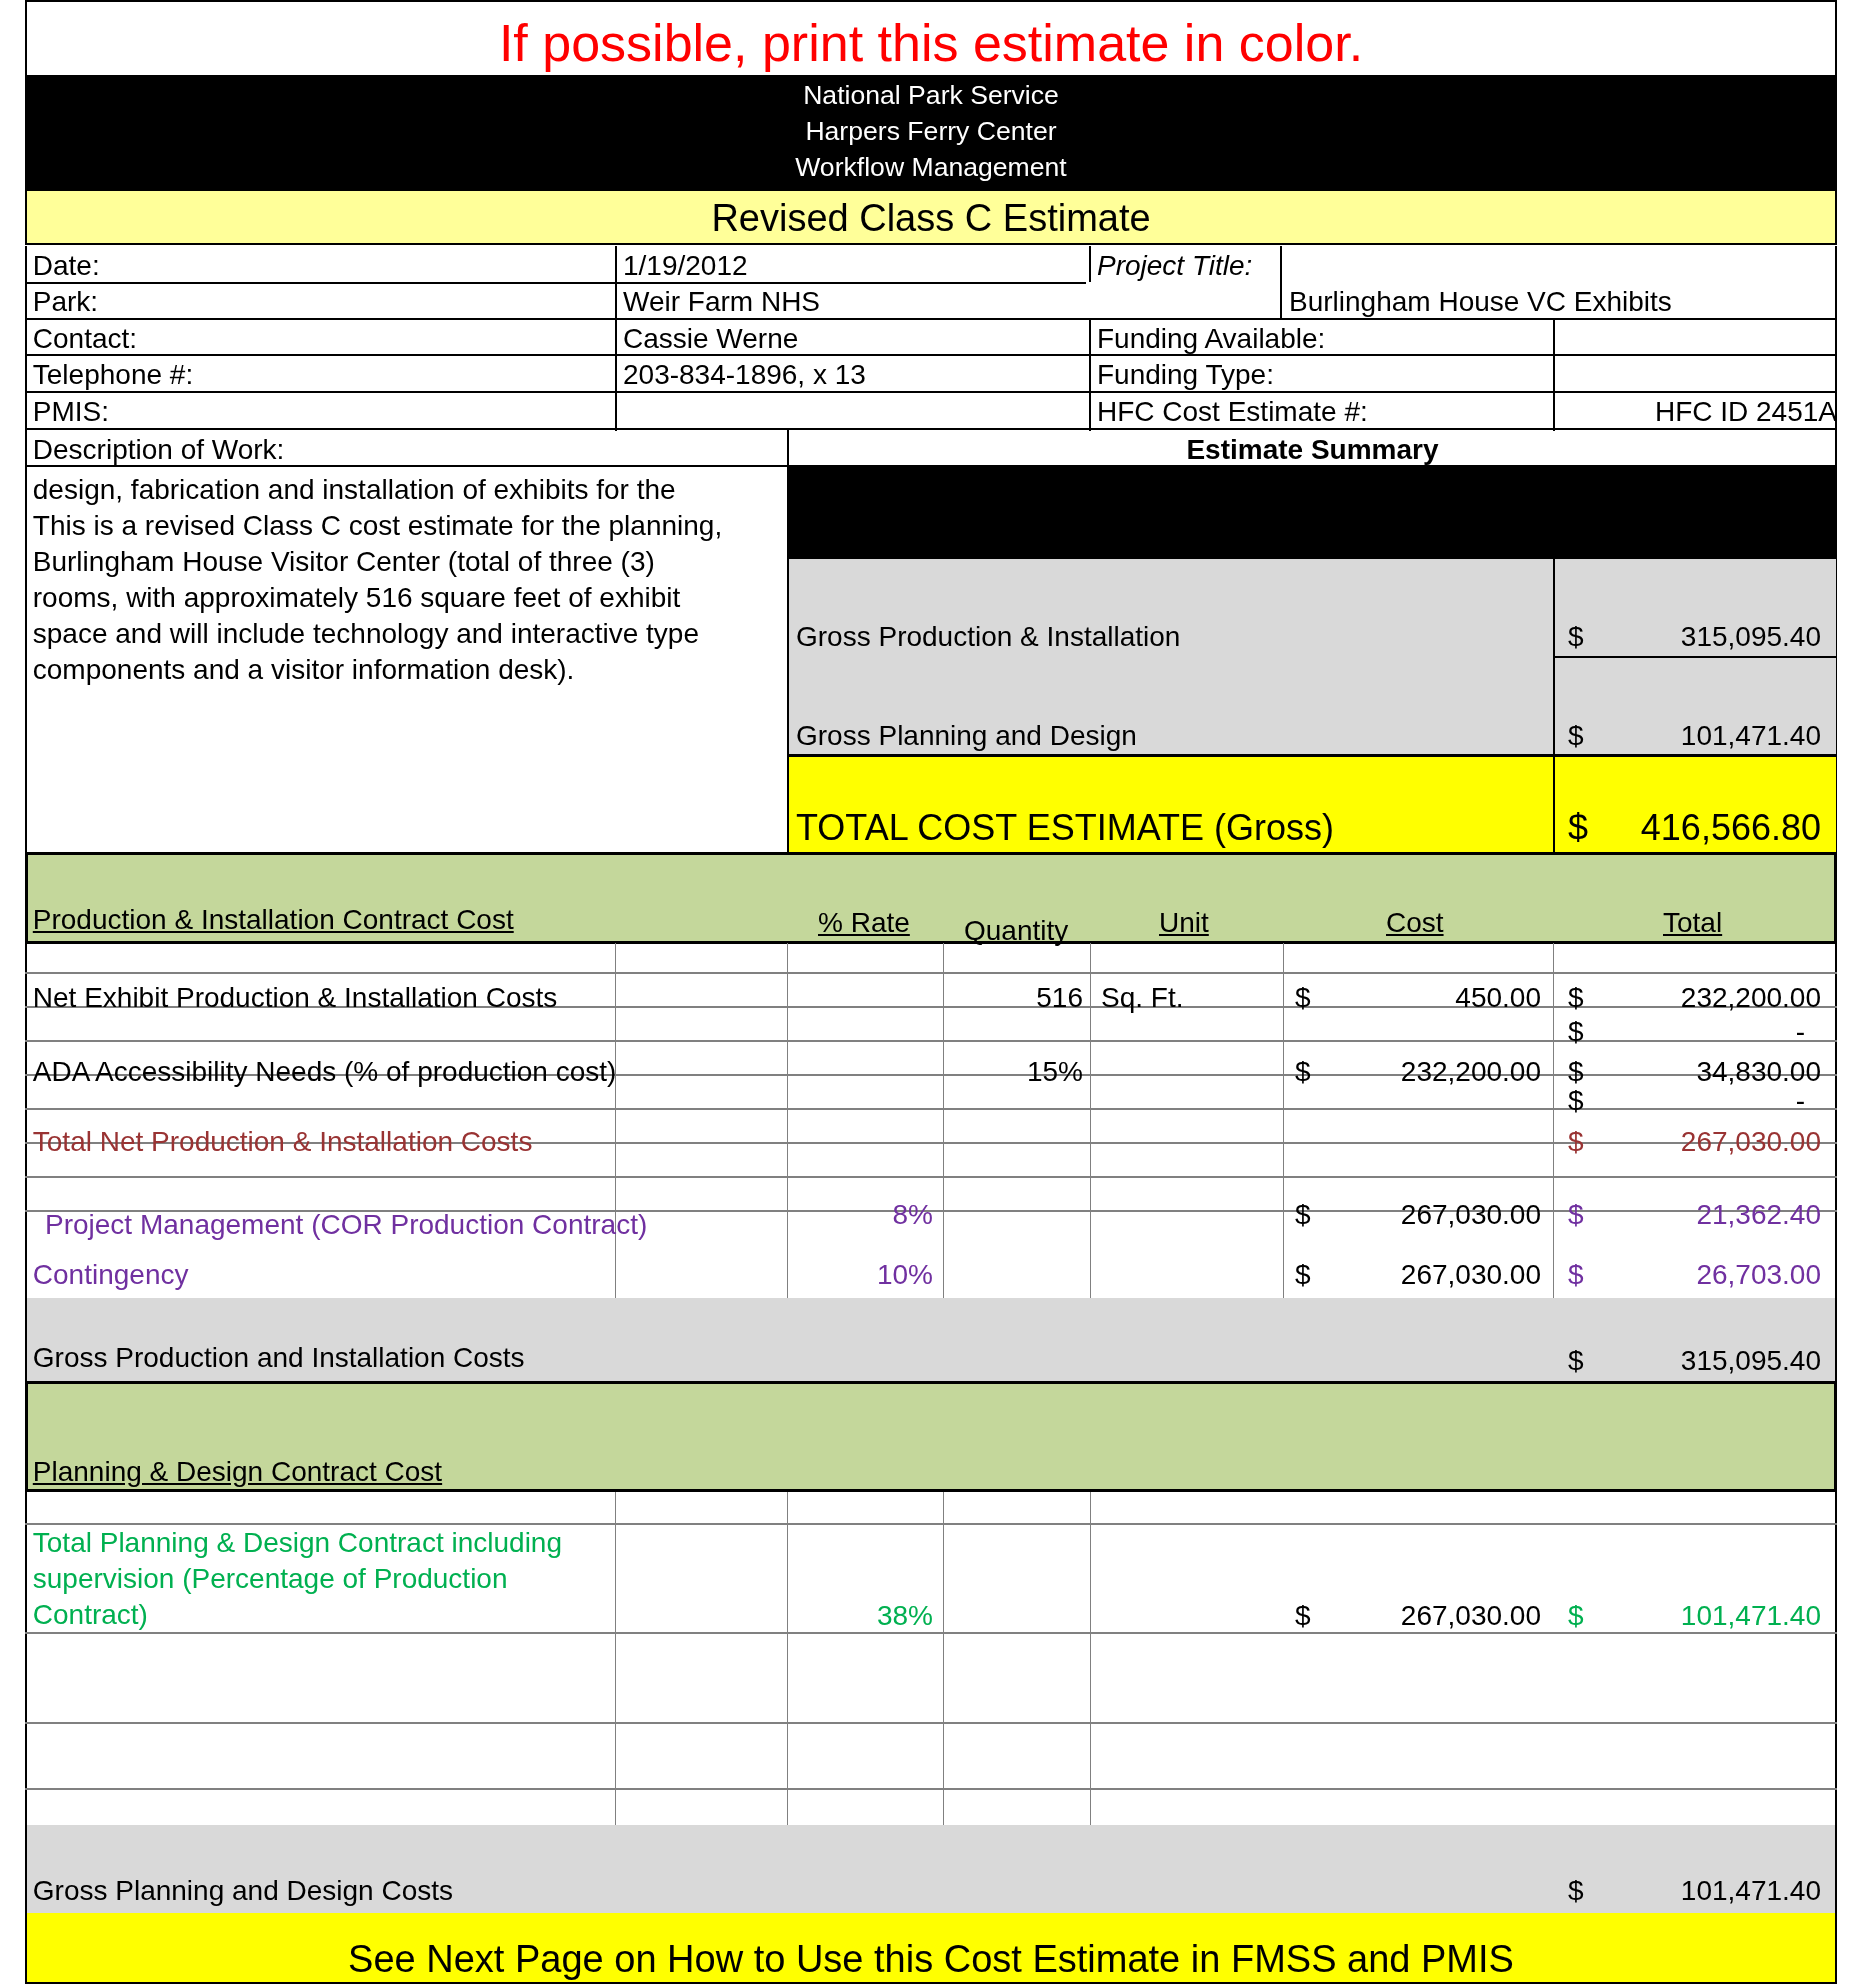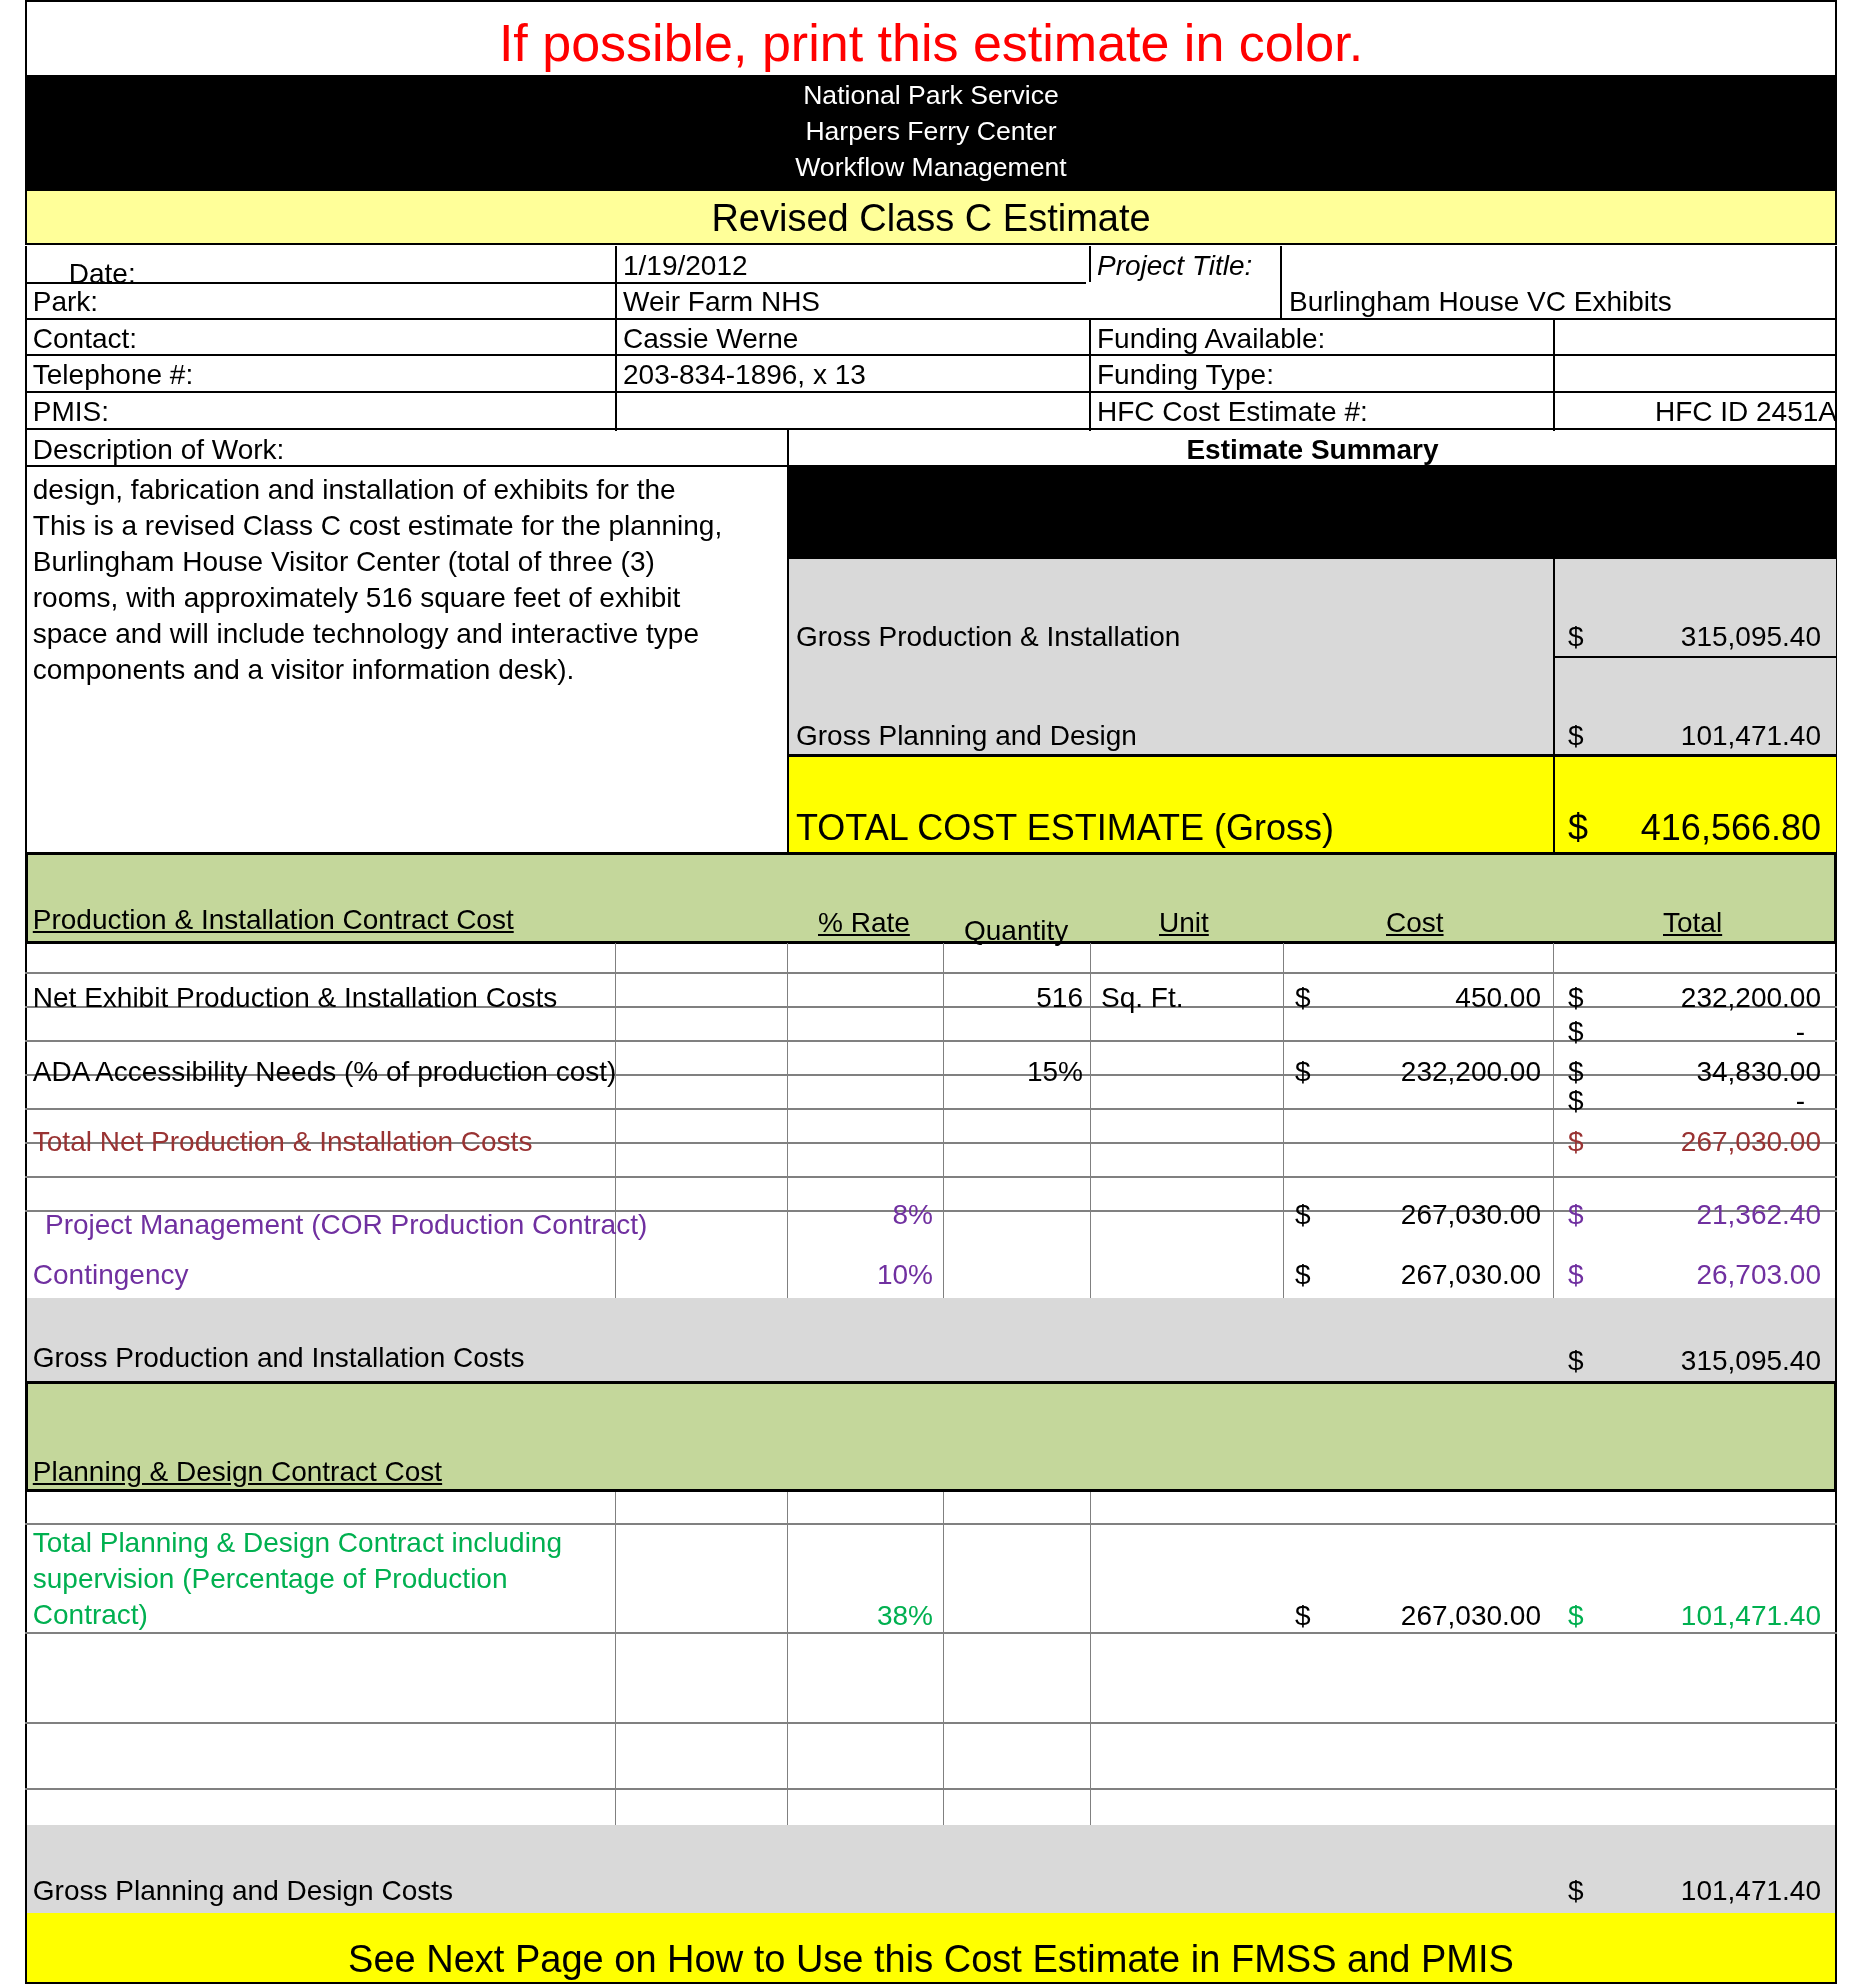--- a/index.html
+++ b/index.html
@@ -35,21 +35,21 @@
   <div class="hl" style="left:0;top:318px;width:1812px;height:2.3px;"></div>
   <div class="hl" style="left:0;top:354px;width:1812px;height:2.3px;"></div>
   <div class="hl" style="left:0;top:391px;width:1812px;height:2.3px;"></div>
   <div class="hl" style="left:0;top:428px;width:1812px;height:2.3px;"></div>
   <div class="vl" style="left:590px;top:246px;width:2.3px;height:185px;"></div>
   <div class="vl" style="left:1064px;top:246px;width:2.3px;height:36px;"></div>
   <div class="vl" style="left:1064px;top:318px;width:2.3px;height:113px;"></div>
   <div class="vl" style="left:1255px;top:246px;width:2.3px;height:72px;"></div>
   <div class="vl" style="left:1528px;top:318px;width:2.3px;height:113px;"></div>
 
-  <div class="t fs36" style="left:7.8px;top:260px;margin-left:36px;">Date:</div>
+  <div class="t fs36" style="left:7.8px;top:252px;">Date:</div>
   <div class="t fs36" style="left:598px;top:252px;">1/19/2012</div>
   <div class="t fs36" style="left:7.8px;top:288px;">Park:</div>
   <div class="t fs36" style="left:598px;top:288px;">Weir Farm NHS</div>
   <div class="t fs36" style="left:7.8px;top:325px;">Contact:</div>
   <div class="t fs36" style="left:598px;top:325px;">Cassie Werne</div>
   <div class="t fs36" style="left:7.8px;top:361px;">Telephone #:</div>
   <div class="t fs36" style="left:598px;top:361px;">203-834-1896, x 13</div>
   <div class="t fs36" style="left:7.8px;top:398px;">PMIS:</div>
   <div class="t fs36" style="left:598px;top:398px;"></div>
   <div class="t fs36" style="left:1072px;top:252px;font-style:italic;">Project Title:</div>

